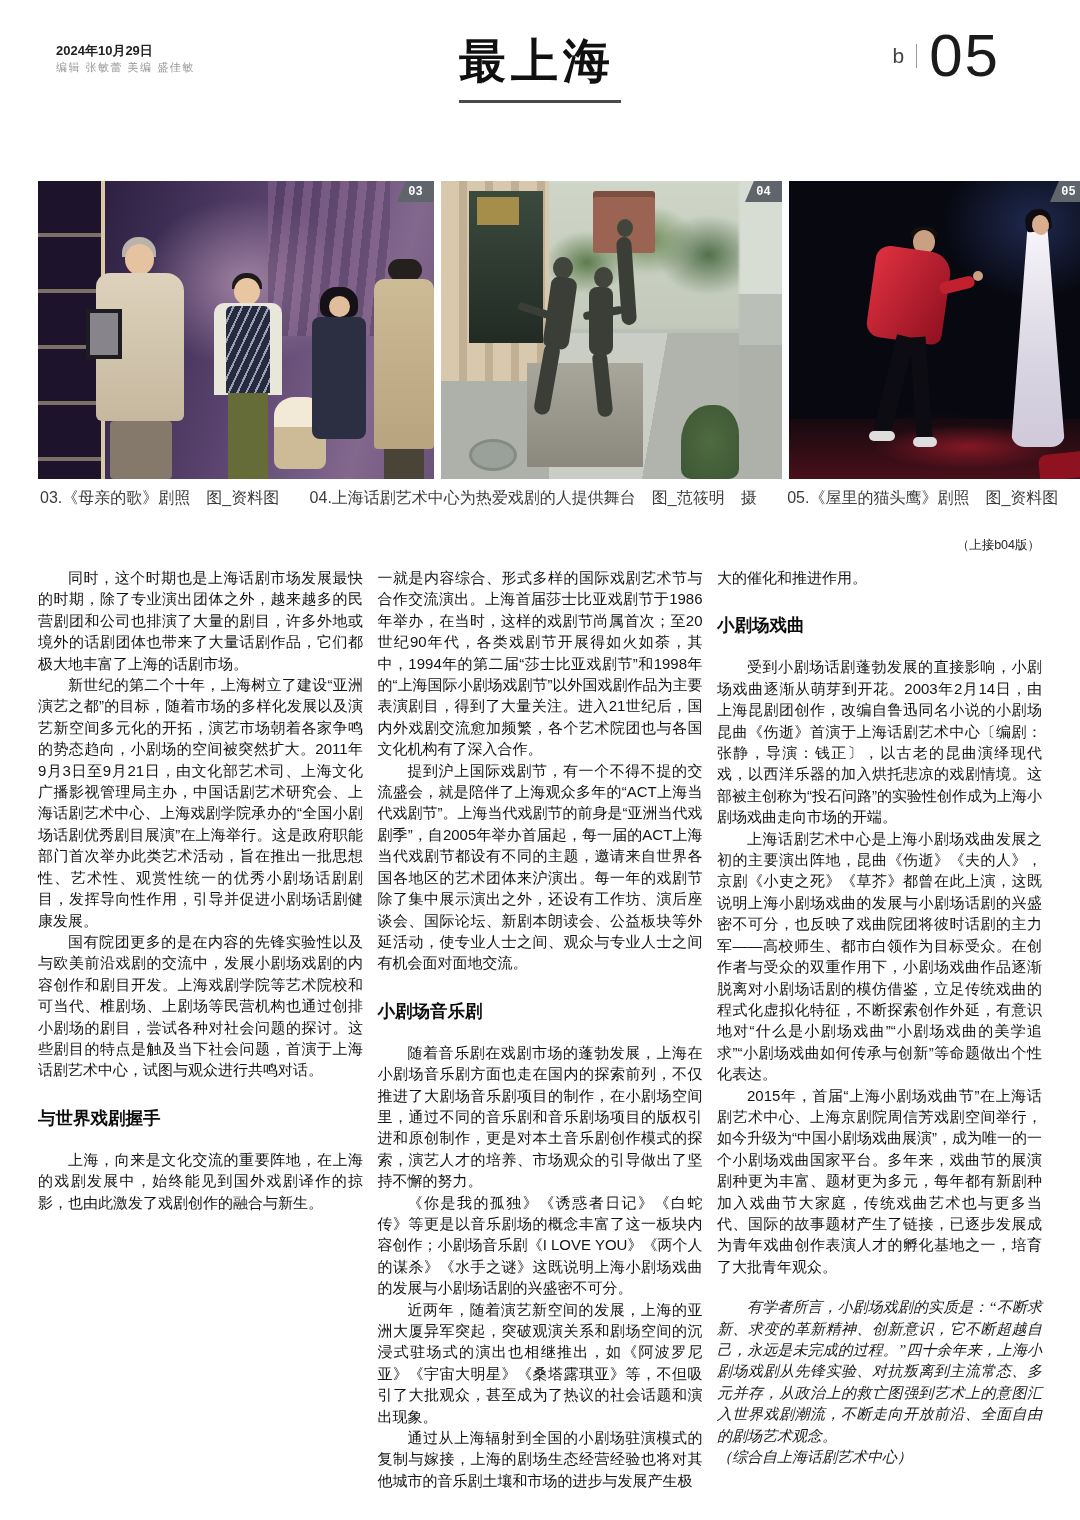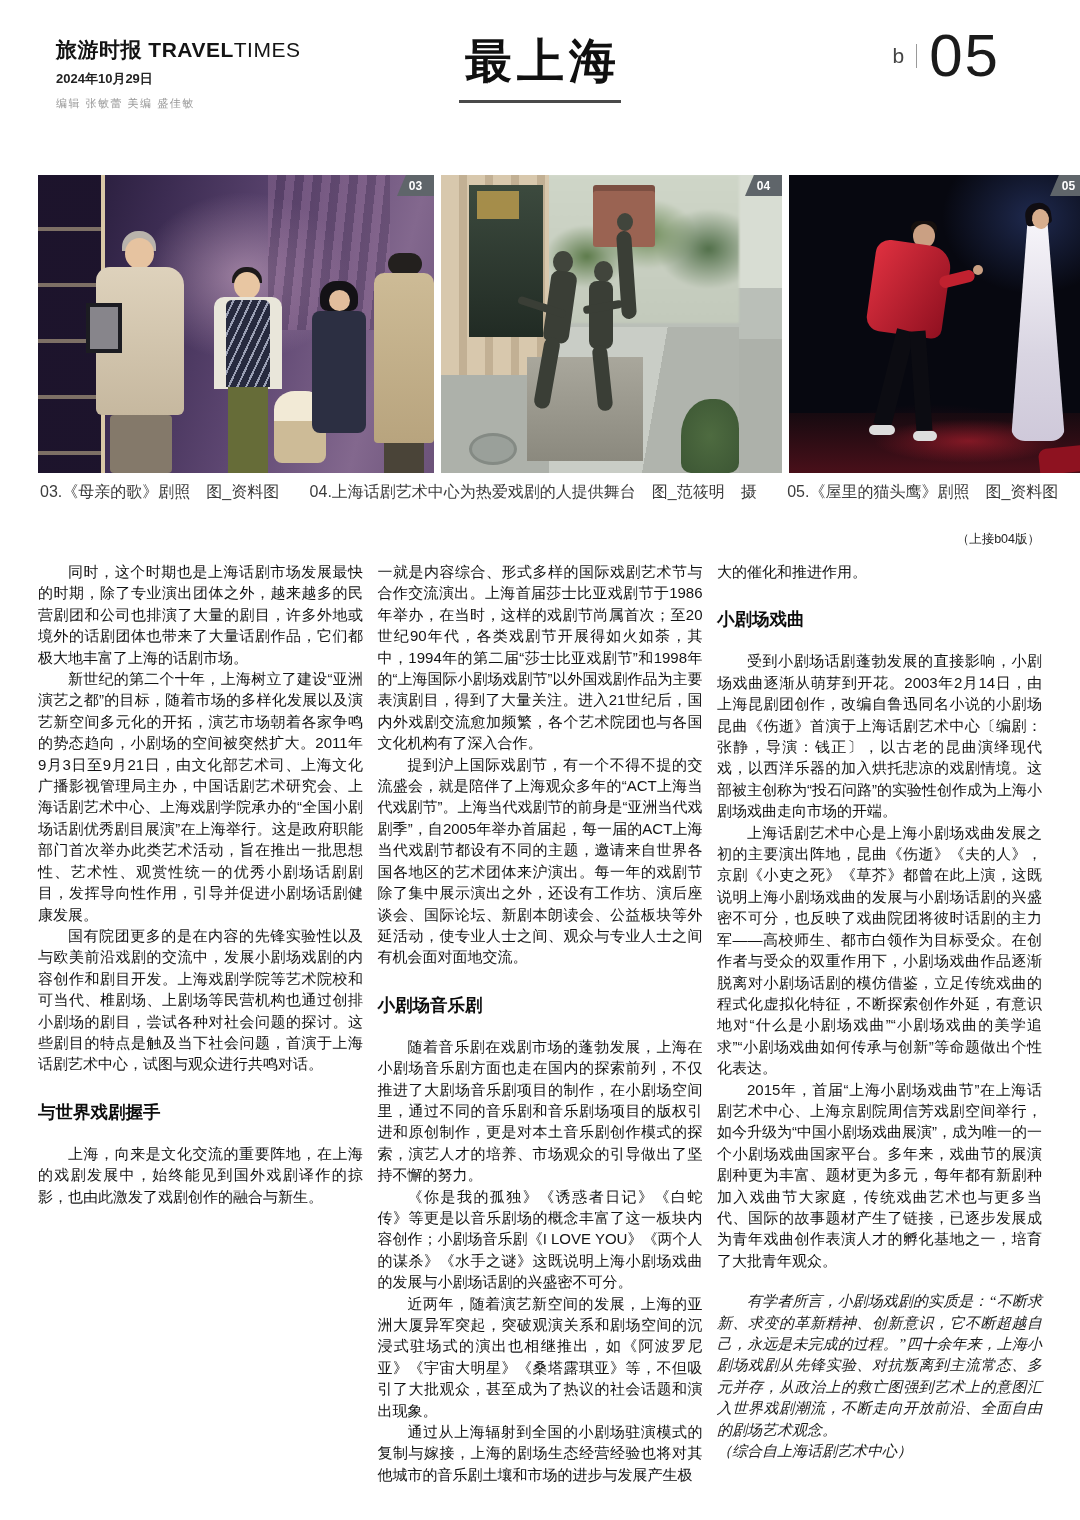--- a/index.html
+++ b/index.html
@@ -5,31 +5,31 @@
   html,body{margin:0;padding:0;background:#e9e9e9;}
   .page{position:relative;width:1080px;height:1520px;background:#fff;margin:0 auto;
         font-family:"Liberation Sans",sans-serif;color:#111;overflow:hidden;}
 
   
   header{position:relative;height:175px;}
   .brand-block{position:absolute;left:56px;top:36px;}
   .brand{font-size:21px;font-weight:800;letter-spacing:.5px;color:#141414;white-space:nowrap;}
   .brand .en-l{font-weight:400;}
   .date{font-size:13px;font-weight:700;margin-top:6px;color:#222;}
-  .staff{font-size:11px;color:#999;margin-top:8px;letter-spacing:1.5px;}
-  .title-block{position:absolute;left:50%;transform:translateX(-50%);top:30px;text-align:right;}
+  .staff{font-size:11px;color:#999;margin-top:0;letter-spacing:1.5px;}
+  .title-block{position:absolute;left:50%;transform:translateX(-50%);top:30px;text-align:left;}
   .title-block h1{margin:0;font-size:47px;font-weight:900;letter-spacing:5px;color:#101010;}
   .title-rule{width:162px;height:3px;background:#4a4a4a;margin:7px auto 0;}
   .pageno-block{position:absolute;right:80px;top:26px;display:flex;align-items:center;gap:12px;}
   .pageno-block .ed{font-size:21px;color:#444;}
   .pageno-block .bar{width:1px;height:24px;background:#9a9a9a;}
   .pageno-block .num{font-size:60px;font-weight:200;color:#1b1b1b;letter-spacing:2px;line-height:1;}
 
   
-  .photos{margin:0 38px;display:flex;gap:7px;height:298px;}
+  .photos{margin:6px 38px;display:flex;gap:7px;height:298px;font-family:Liberation Mono, monospace;}
   .photo{position:relative;overflow:hidden;flex:0 0 auto;height:298px;}
   .tag{position:absolute;top:0;right:0;width:37px;height:21px;background:#5f656a;color:#fff;
        font-size:12px;font-weight:700;display:flex;align-items:center;justify-content:center;
        clip-path:polygon(24% 0,100% 0,100% 100%,0 100%);z-index:9;}
   .f{position:absolute;}
   .f div{position:absolute;}
 
   
   .ph1{width:396px;background:
      radial-gradient(150px 120px at 52% 34%,rgba(216,180,206,.55),transparent 70%),
@@ -124,24 +124,20 @@
   .col p.blk-pk{font-family:"Liberation Serif",serif;font-style:italic;margin-top:20px;color:#1a1a1a;}
   .col p.blk-src{font-family:"Liberation Serif",serif;font-style:italic;text-indent:0;color:#1a1a1a;}
 </style>
 </head>
 <body>
 
 <div class="page">
 
   <header>
     <div class="brand-block">
-      <div class="brand">
-        <span>旅游时报</span>
-        <span class="en-b">TRAVEL</span><span class="en-l">TIMES</span>
-      </div>
       <div class="date">2024年10月29日</div>
       <div class="staff">编辑 张敏蕾 美编 盛佳敏</div>
     </div>
     <div class="title-block">
       <h1>最上海</h1>
       <div class="title-rule"></div>
     </div>
     <div class="pageno-block">
       <span class="ed">b</span>
       <span class="bar"></span>

